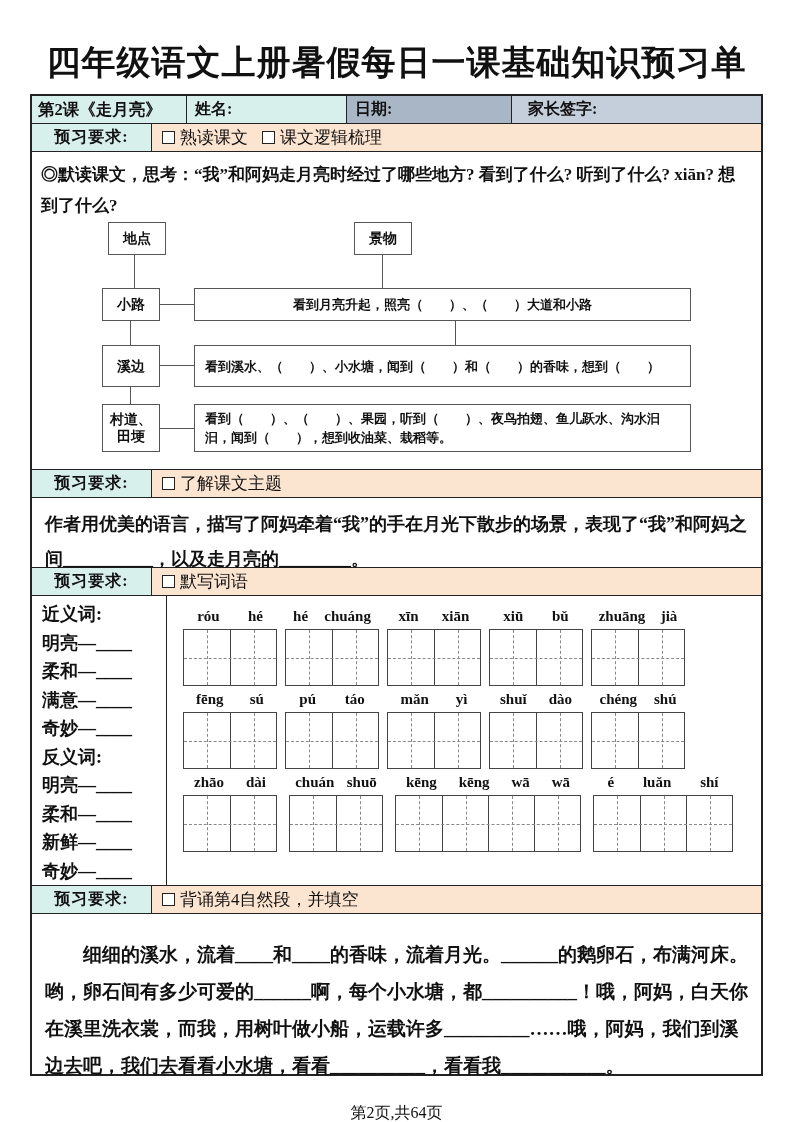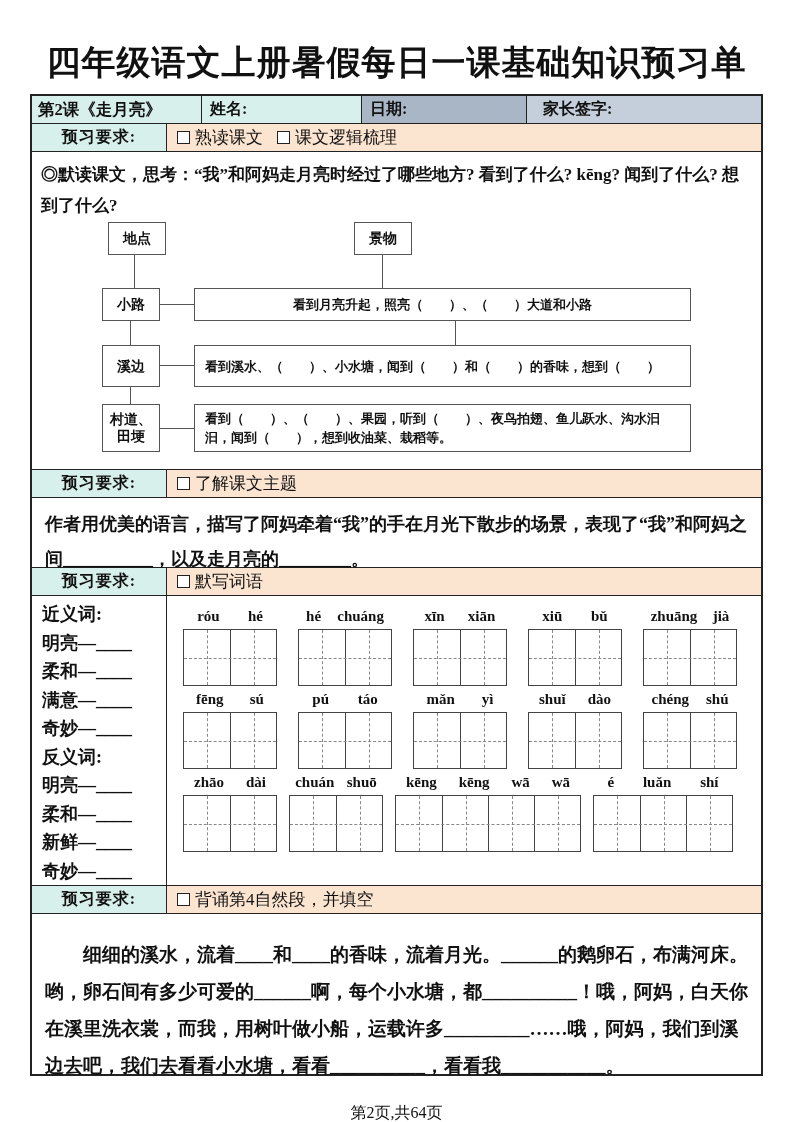--- a/index.html
+++ b/index.html
@@ -8,47 +8,47 @@
   }
   *{margin:0;padding:0;box-sizing:border-box;}
   body{width:793px;height:1122px;background:#fff;font-family:"Liberation Serif",serif;color:#111;}
   .title{width:793px;padding-top:40px;text-align:center;font-size:34px;font-weight:900;letter-spacing:1px;font-family:"DejaVu Serif",serif;}
   .sheet{width:733px;margin:8px 30px 0;border:2px solid var(--line);}
   .row{display:flex;border-bottom:1px solid var(--line);}
   .row:last-child{border-bottom:none;}
   .cell{display:flex;align-items:center;}
   
   .r-head{height:28px;}
-  .c-lesson{width:170px;background:var(--teal);border-right:1px solid var(--line);font-weight:700;font-size:16.5px;padding-left:6px;}
+  .c-lesson{width:155px;background:var(--teal);border-right:1px solid var(--line);font-weight:700;font-size:16.5px;padding-left:6px;}
   .c-name{width:160px;background:var(--teal);border-right:1px solid var(--line);font-weight:700;font-size:16px;padding-left:8px;}
   .c-date{width:165px;background:var(--date);border-right:1px solid var(--line);font-weight:700;font-size:16px;padding-left:8px;}
   .c-sign{flex:1;background:var(--sign);font-weight:700;font-size:16px;padding-left:16px;}
   
   .r-req{height:28px;}
-  .c-req{width:135px;background:var(--teal);border-right:1.5px solid var(--line);font-weight:700;font-size:16px;justify-content:center;letter-spacing:1px;}
+  .c-req{width:120px;background:var(--teal);border-right:1.5px solid var(--line);font-weight:700;font-size:16px;justify-content:center;letter-spacing:1px;}
   .c-task{flex:1;background:var(--peach);padding-left:10px;font-weight:400;font-size:17px;}
   .task{display:inline-flex;align-items:center;}
   .task + .task{margin-left:14px;}
   .cbox{display:inline-block;width:13px;height:13px;border:1.5px solid #222;margin-right:5px;background:#fff;}
   
   .r-diagram{display:block;position:relative;height:318px;background:#fff;}
   .prompt{padding:7px 9px 0;font-size:17px;font-weight:700;line-height:31px;}
   .dbox{position:absolute;border:1px solid var(--dline);background:#fff;display:flex;align-items:center;justify-content:center;text-align:center;font-size:14px;font-weight:600;line-height:17px;padding:0 3px;}
   .dtext{position:absolute;border:1px solid var(--dline);background:#fff;display:flex;align-items:center;font-size:13px;font-weight:600;line-height:19px;padding:2px 10px;}
   .dtext.ct{justify-content:center;}
   .vline{position:absolute;width:1px;background:var(--dline);}
   .hline{position:absolute;height:1px;background:var(--dline);}
   
   .r-para{display:block;height:70px;padding:9px 13px 0;font-size:18px;font-weight:600;line-height:35px;}
   
   .r-words{height:290px;}
   .c-words{width:135px;border-right:1.5px solid var(--line);padding:4px 0 12px 10px;display:block;}
   .wline{font-size:18px;font-weight:700;line-height:28.5px;white-space:nowrap;}
   .c-grids{flex:1;display:block;padding:12px 0 0 16px;}
-  .grid-row{display:flex;gap:21px;margin-bottom:5px;align-items:flex-end;}
+  .grid-row{display:flex;gap:8px;margin-bottom:5px;align-items:flex-end;}
   .grid-row:last-child{gap:12px;}
   .gwrap{display:block;}
   .plabel{display:flex;justify-content:space-around;font-size:15px;font-weight:600;height:21px;font-family:"Liberation Serif",serif;}
   .ggrid{position:relative;display:flex;border:1.5px solid #444;background:#fff;}
   .gcell{position:relative;width:46px;height:55px;}
   .gcell + .gcell{border-left:1px solid #444;}
   .vdash{position:absolute;left:50%;top:0;bottom:0;border-left:1px dashed #888;}
   .hdash{position:absolute;left:0;right:0;top:50%;border-top:1px dashed #888;}
   
   .r-fill{display:block;height:160px;padding:22px 13px 0;font-size:19px;font-weight:600;line-height:37px;text-indent:2em;}
@@ -77,21 +77,21 @@
             <span>熟读课文</span>
           </span>
         <span class="task">
             <i class="cbox"></i>
             <span>课文逻辑梳理</span>
           </span>
       </div>
     </div>
 
     <div class="row r-diagram">
-      <div class="prompt">◎默读课文，思考：“我”和阿妈走月亮时经过了哪些地方? 看到了什么? kēng? 闻到了什么? 想到了什么?</div>
+      <div class="prompt">◎默读课文，思考：“我”和阿妈走月亮时经过了哪些地方? 看到了什么? 听到了什么? xiān? 想到了什么?</div>
 
       <div class="dbox" style="left:76px;top:70px;width:58px;height:33px">地点</div>
       <div class="dbox" style="left:322px;top:70px;width:58px;height:33px">景物</div>
 
       <div class="dbox" style="left:70px;top:136px;width:58px;height:33px">小路</div>
       <div class="dtext ct" style="left:162px;top:136px;width:497px;height:33px">看到月亮升起，照亮（　　）、（　　）大道和小路</div>
 
       <div class="dbox" style="left:70px;top:193px;width:58px;height:42px">溪边</div>
       <div class="dtext" style="left:162px;top:193px;width:497px;height:42px">看到溪水、（　　）、小水塘，闻到（　　）和（　　）的香味，想到（　　）</div>
 

